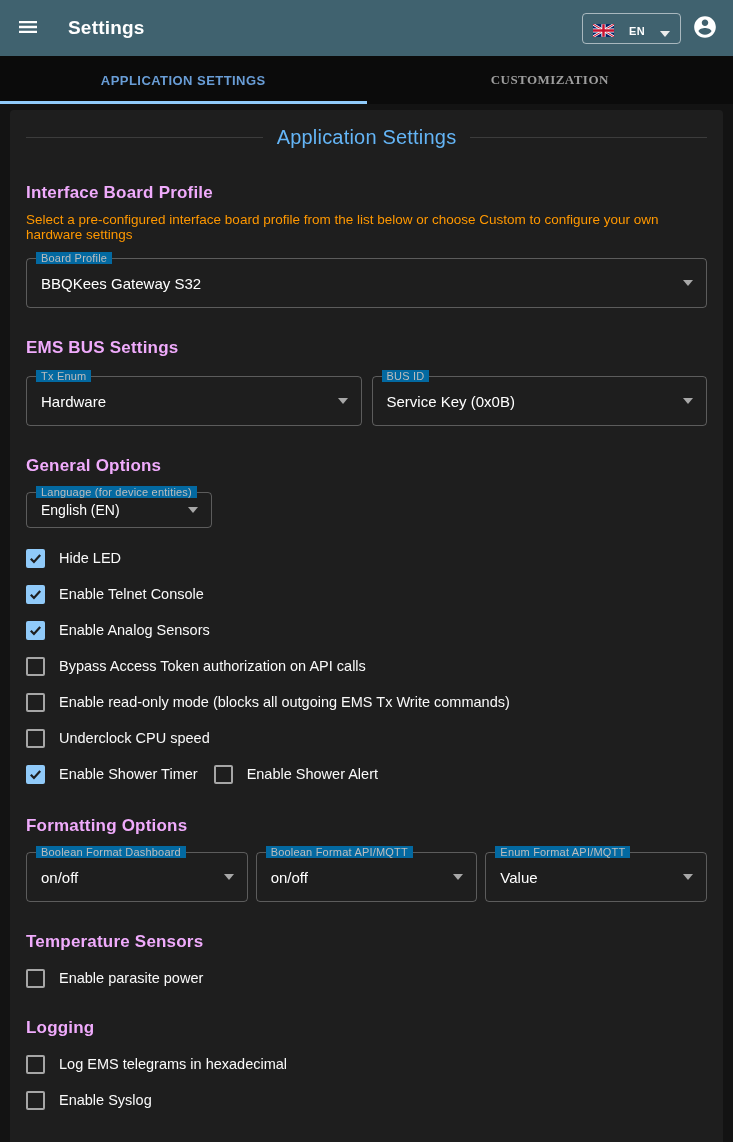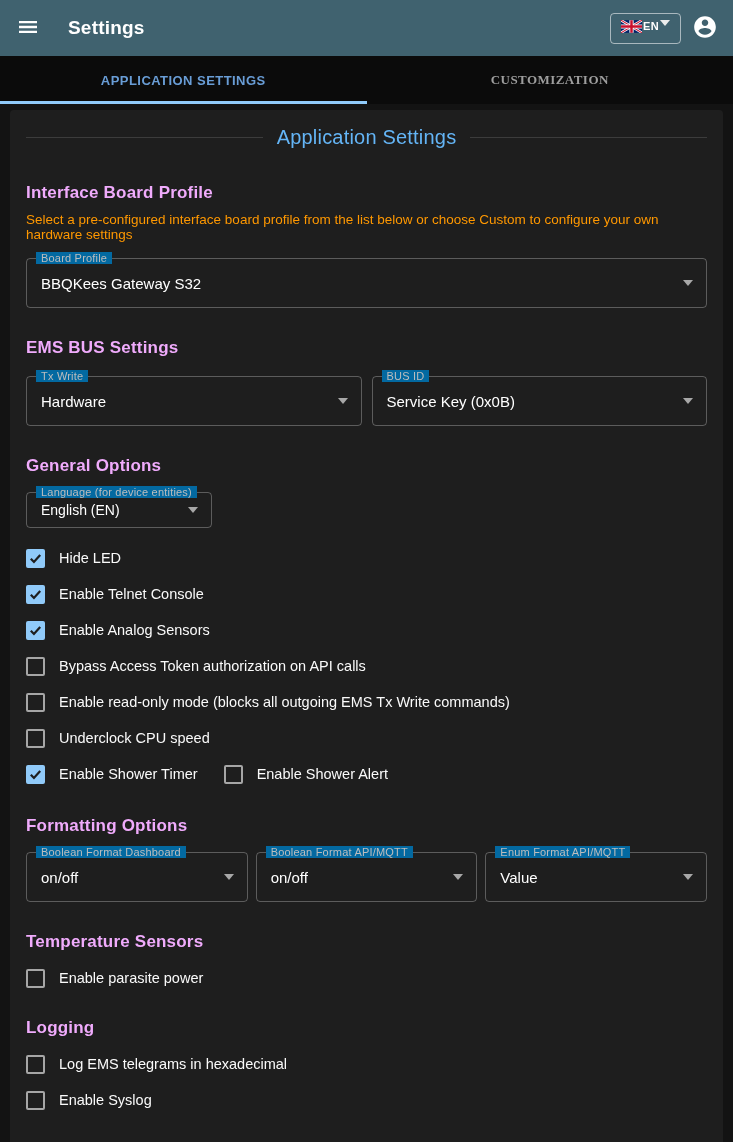--- a/index.html
+++ b/index.html
@@ -17,21 +17,21 @@
     background:#40626F;
     display:flex; align-items:center;
     padding:0 12px 0 8px;
     box-shadow:0 2px 4px rgba(0,0,0,.4);
   }
   .iconbtn { width:40px; height:40px; border:none; background:transparent;
     display:flex; align-items:center; justify-content:center; cursor:pointer; border-radius:50%; }
   .appbar-title { margin-left:20px; font-size:19px; font-weight:700; letter-spacing:.2px; color:#fff; }
   .appbar-spacer { flex:1; }
   .lang-btn {
-    display:flex; align-items:flex-start; gap:1px;
+    display:flex; align-items:flex-end; gap:15px;
     border:1px solid rgba(255,255,255,.55); border-radius:4px;
     background:transparent; color:#fff;
     padding:6px 10px; height:31px; cursor:pointer;
   }
   .lang-label { font-size:11px; font-weight:700; letter-spacing:.3px; color:#fff; }
   .account-btn { margin-left:8px; }
 
   
   .tabbar { height:48px; flex:0 0 48px; background:#0b0b0b; display:flex; }
   .tab {
@@ -86,21 +86,21 @@
   .sel.small { height:36px; width:186px; padding-right:24px; }
   .sel.small .val { font-size:14px; }
 
   .row2 { display:flex; gap:10px; }
   .row2 .sel { flex:1; }
   .row3 { display:flex; gap:8px; }
   .row3 .sel { flex:1; }
 
   
   .cbrow { display:flex; align-items:center; height:36px; cursor:pointer; }
-  .cbrow.double { gap:26px; }
+  .cbrow.double { gap:16px; }
   .cbitem { display:flex; align-items:center; gap:14px; cursor:pointer; }
   .cb {
     width:19px; height:19px; flex:0 0 19px;
     border:2px solid #a6a6a6; border-radius:2px;
     display:flex; align-items:center; justify-content:center;
     background:transparent;
   }
   .cb svg { display:none; }
   .cb.checked { background:#90caf9; border-color:#90caf9; }
   .cb.checked svg { display:block; }
@@ -167,21 +167,21 @@
   <p class="warning">Select a pre-configured interface board profile from the list below or choose Custom to configure your own hardware settings</p>
   <div class="sel mt16">
     <span class="lbl">Board Profile</span>
     <span class="val">BBQKees Gateway S32</span>
     <span class="caret"></span>
   </div>
 
   <h2 class="section-h mt30">EMS BUS Settings</h2>
   <div class="row2 mt18">
     <div class="sel">
-      <span class="lbl">Tx Write</span>
+      <span class="lbl">Tx Enum</span>
       <span class="val">Hardware</span>
       <span class="caret"></span>
     </div>
     <div class="sel">
       <span class="lbl">BUS ID</span>
       <span class="val">Service Key (0x0B)</span>
       <span class="caret"></span>
     </div>
   </div>
 

